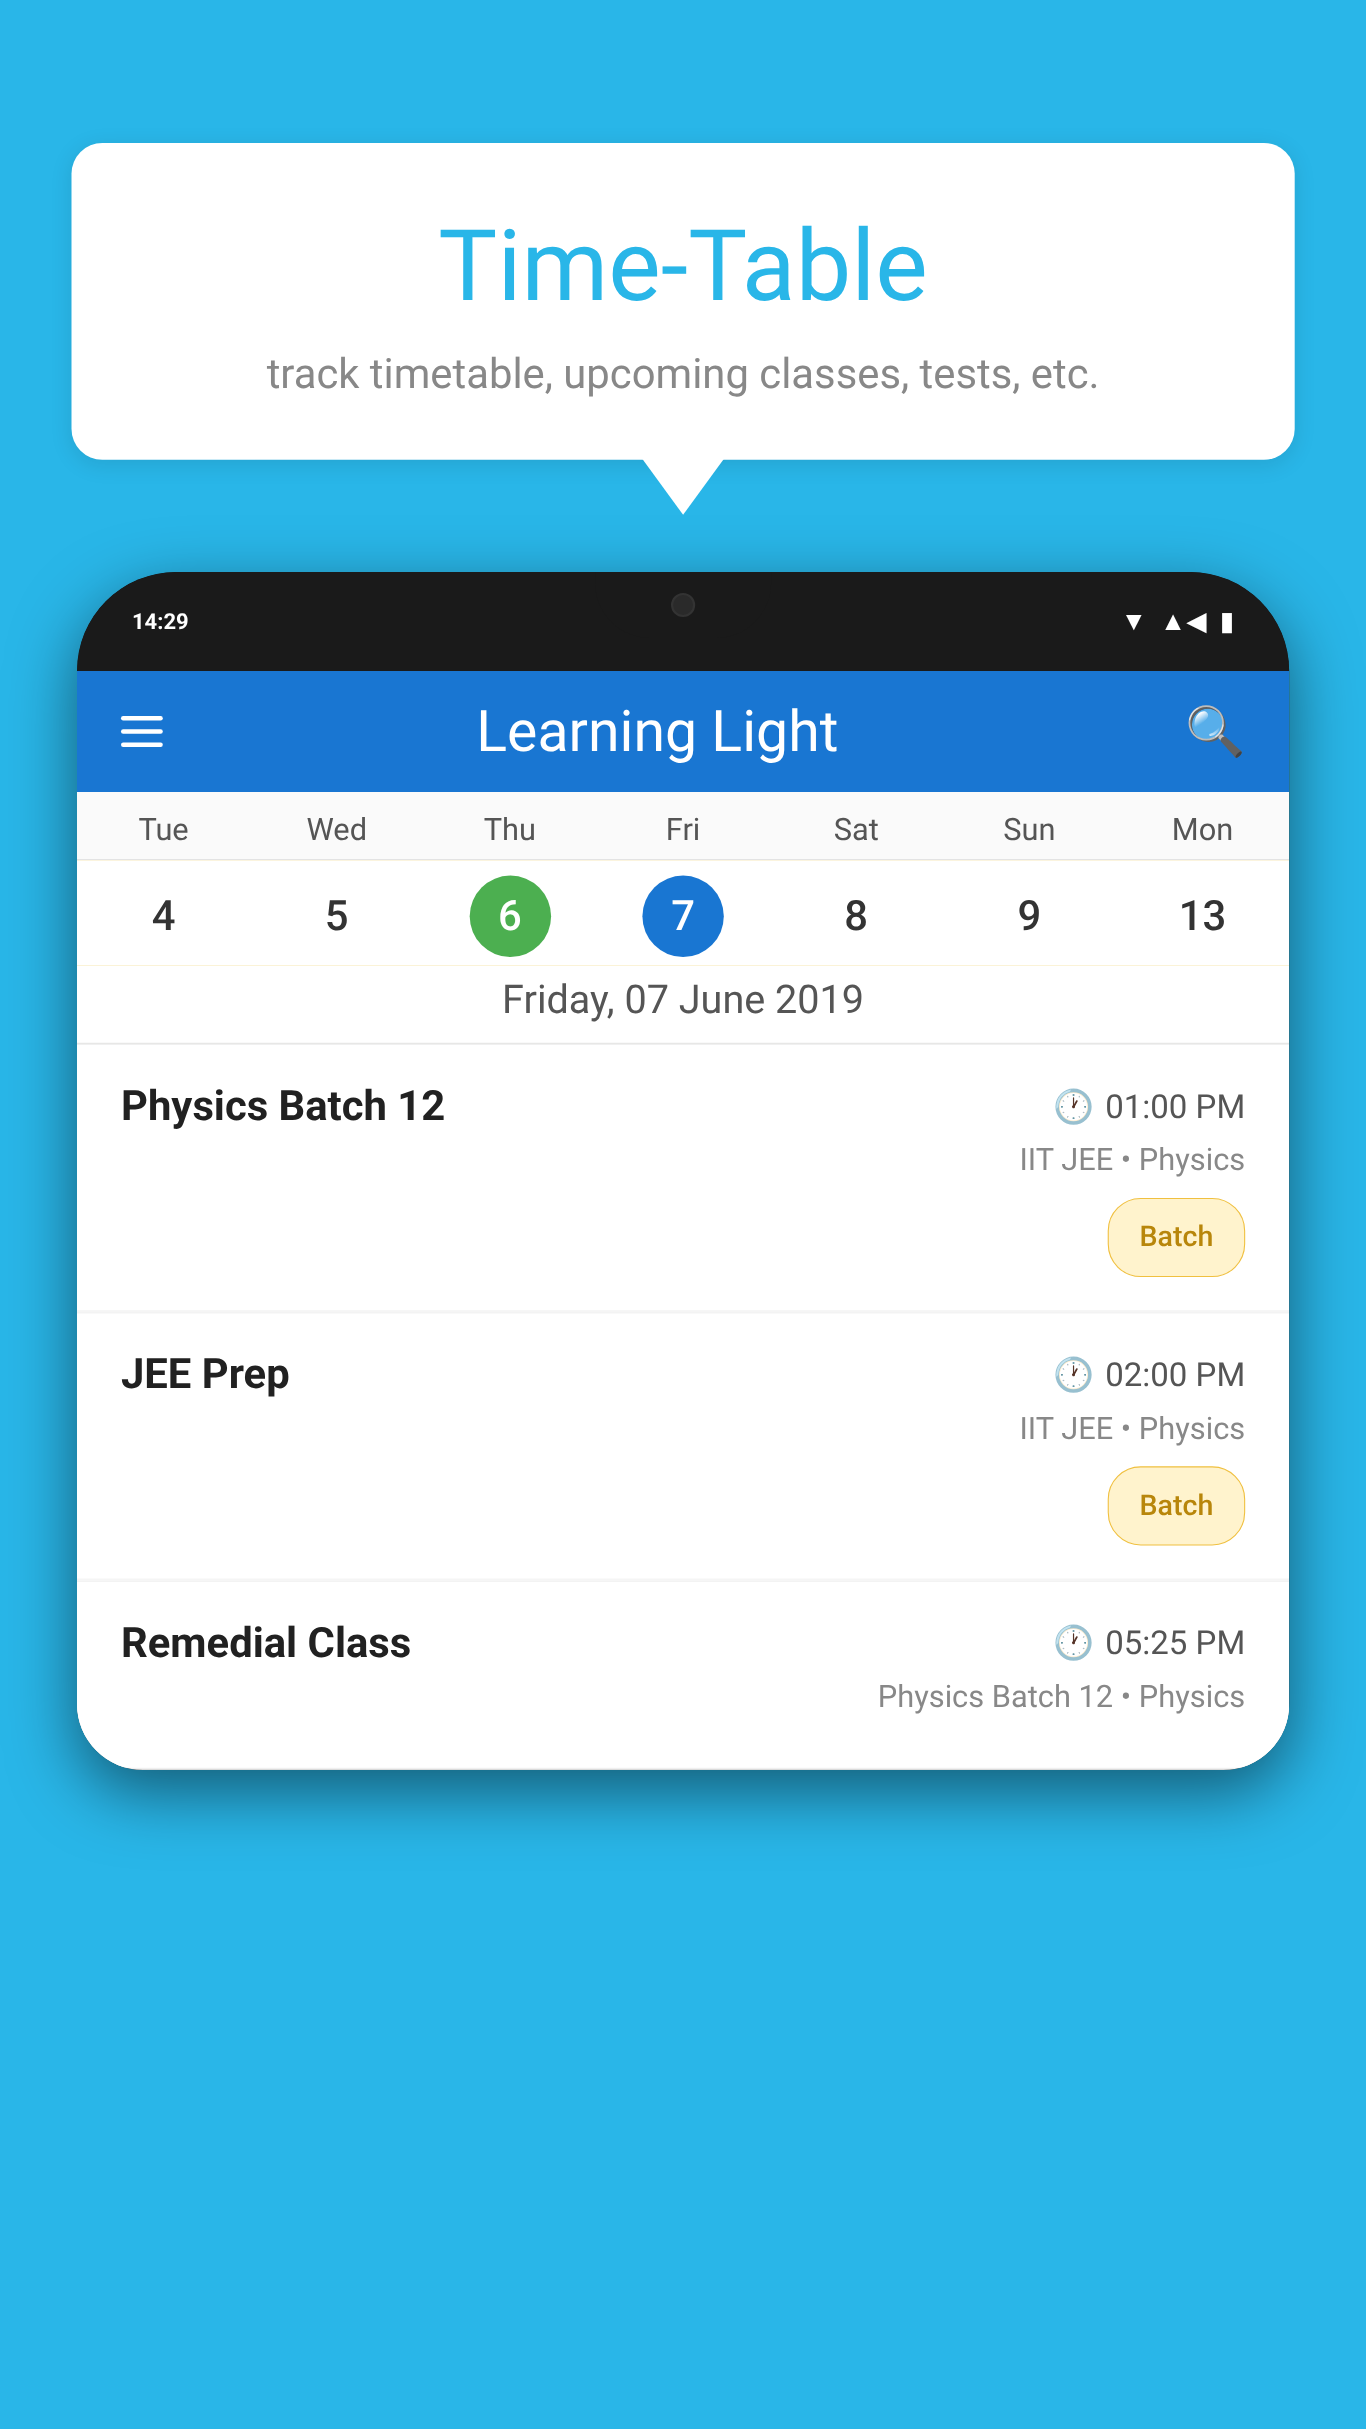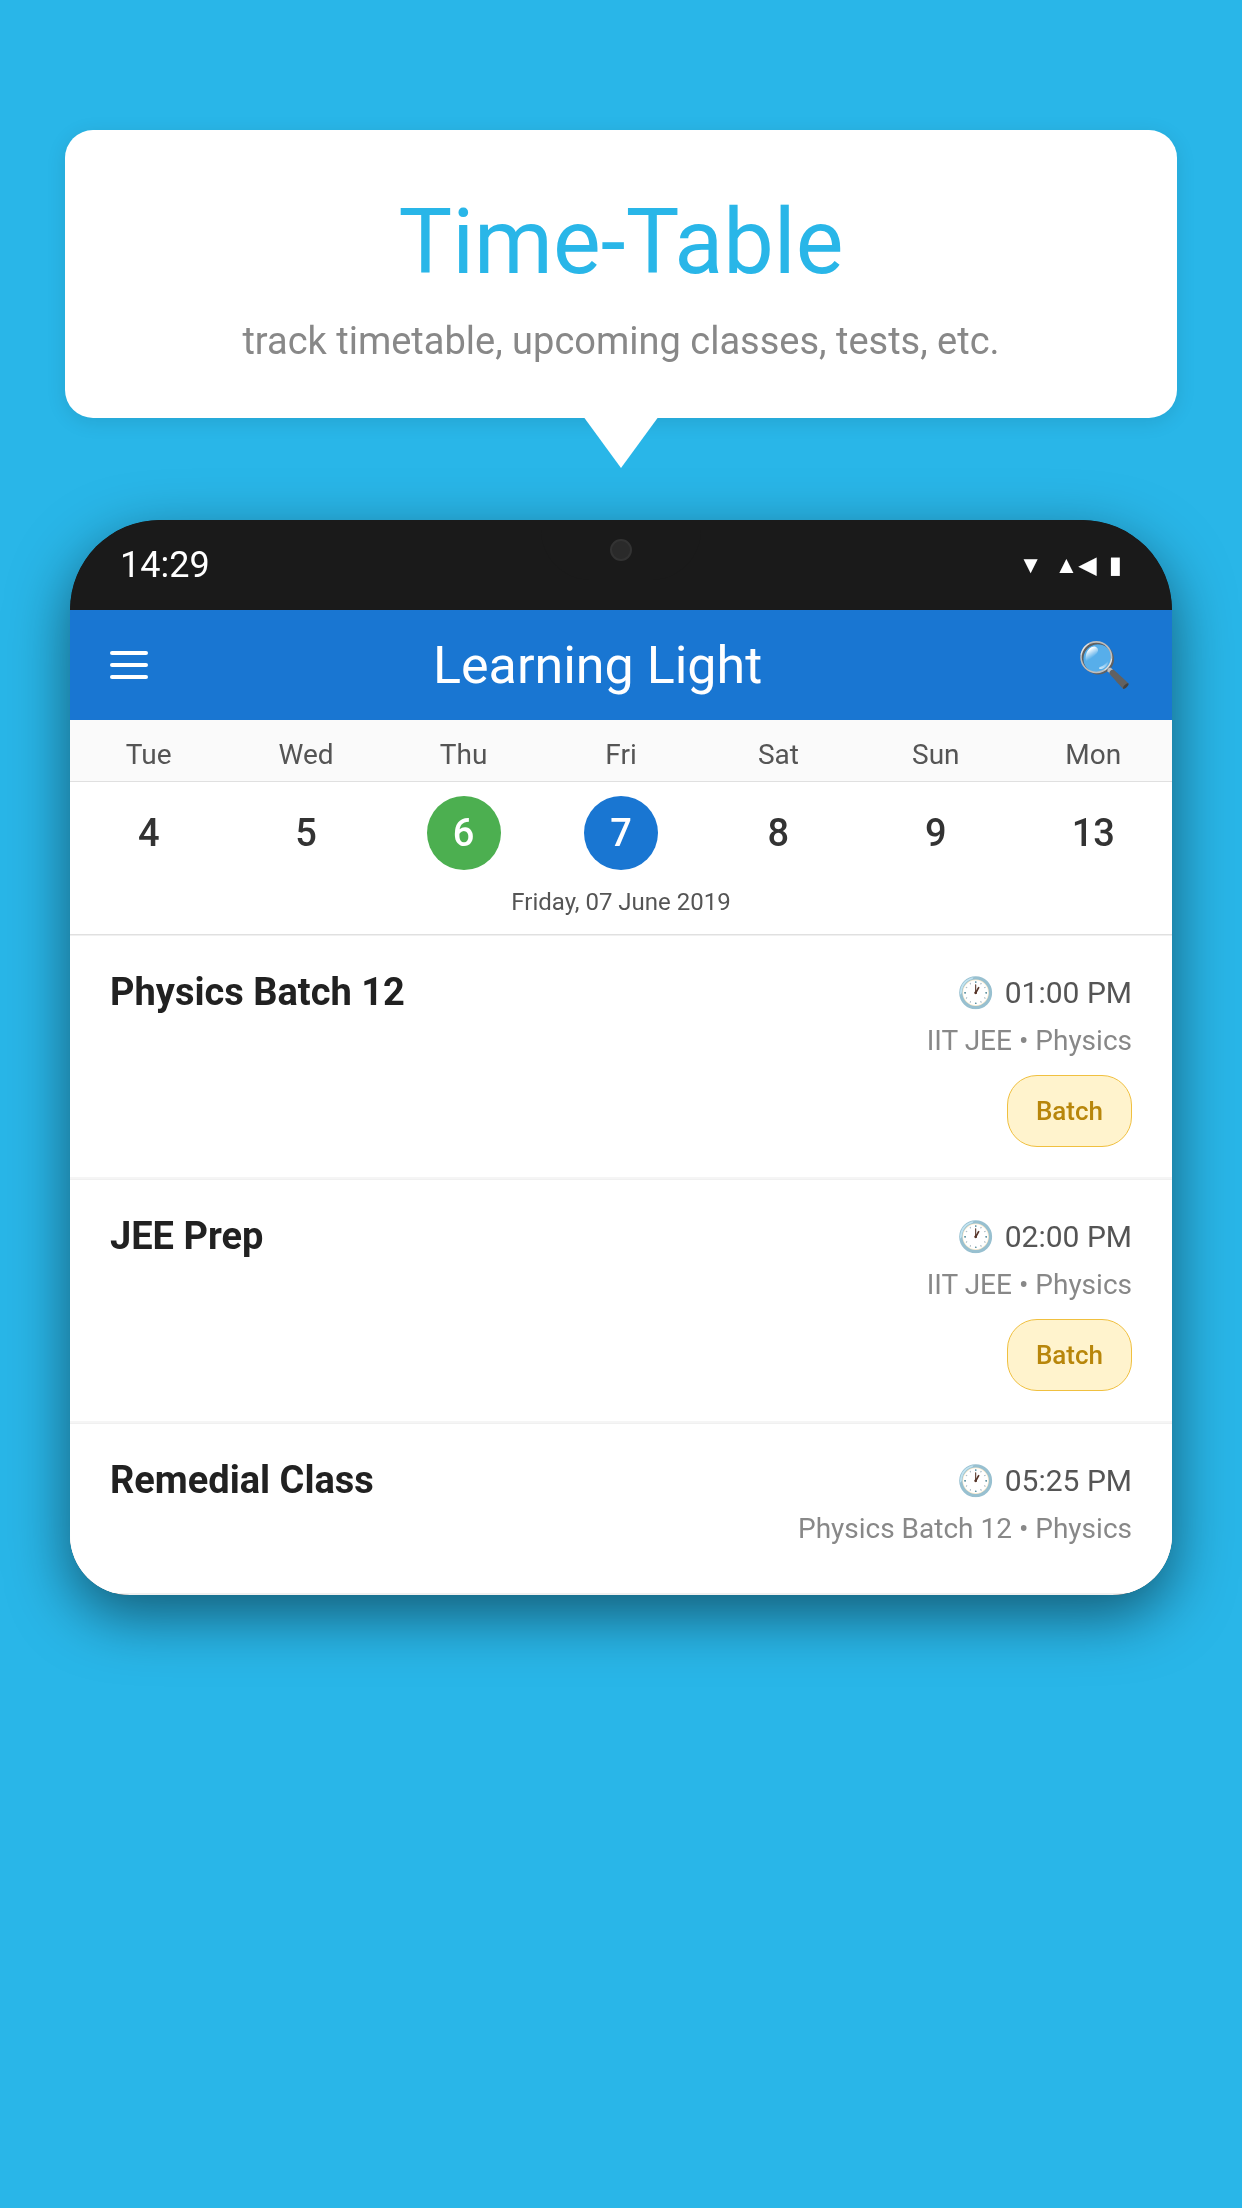--- a/index.html
+++ b/index.html
@@ -82,22 +82,22 @@
       position: relative;
       display: flex;
       align-items: center;
       justify-content: space-between;
       padding: 0 50px;
       border-radius: 90px 90px 0 0;
     }
 
     .phone-time {
       color: white;
-      font-size: 36px;
-      font-weight: 400;
+      font-size: 20px;
+      font-weight: 700;
     }
 
     .phone-notch {
       position: absolute;
       top: 0;
       left: 50%;
       transform: translateX(-50%);
       width: 160px;
       height: 60px;
       background: #1a1a1a;
@@ -228,21 +228,21 @@
 
     .day-number.selected {
       background: #1976D2;
       color: white;
     }
 
     .selected-date {
       text-align: center;
       padding: 10px 0 18px;
       color: #555;
-      font-size: 24px;
+      font-size: 36px;
       background: white;
       border-bottom: 1px solid #e0e0e0;
     }
 
     
     .schedule-list {
       background: #f5f5f5;
     }
 
     .schedule-item {

